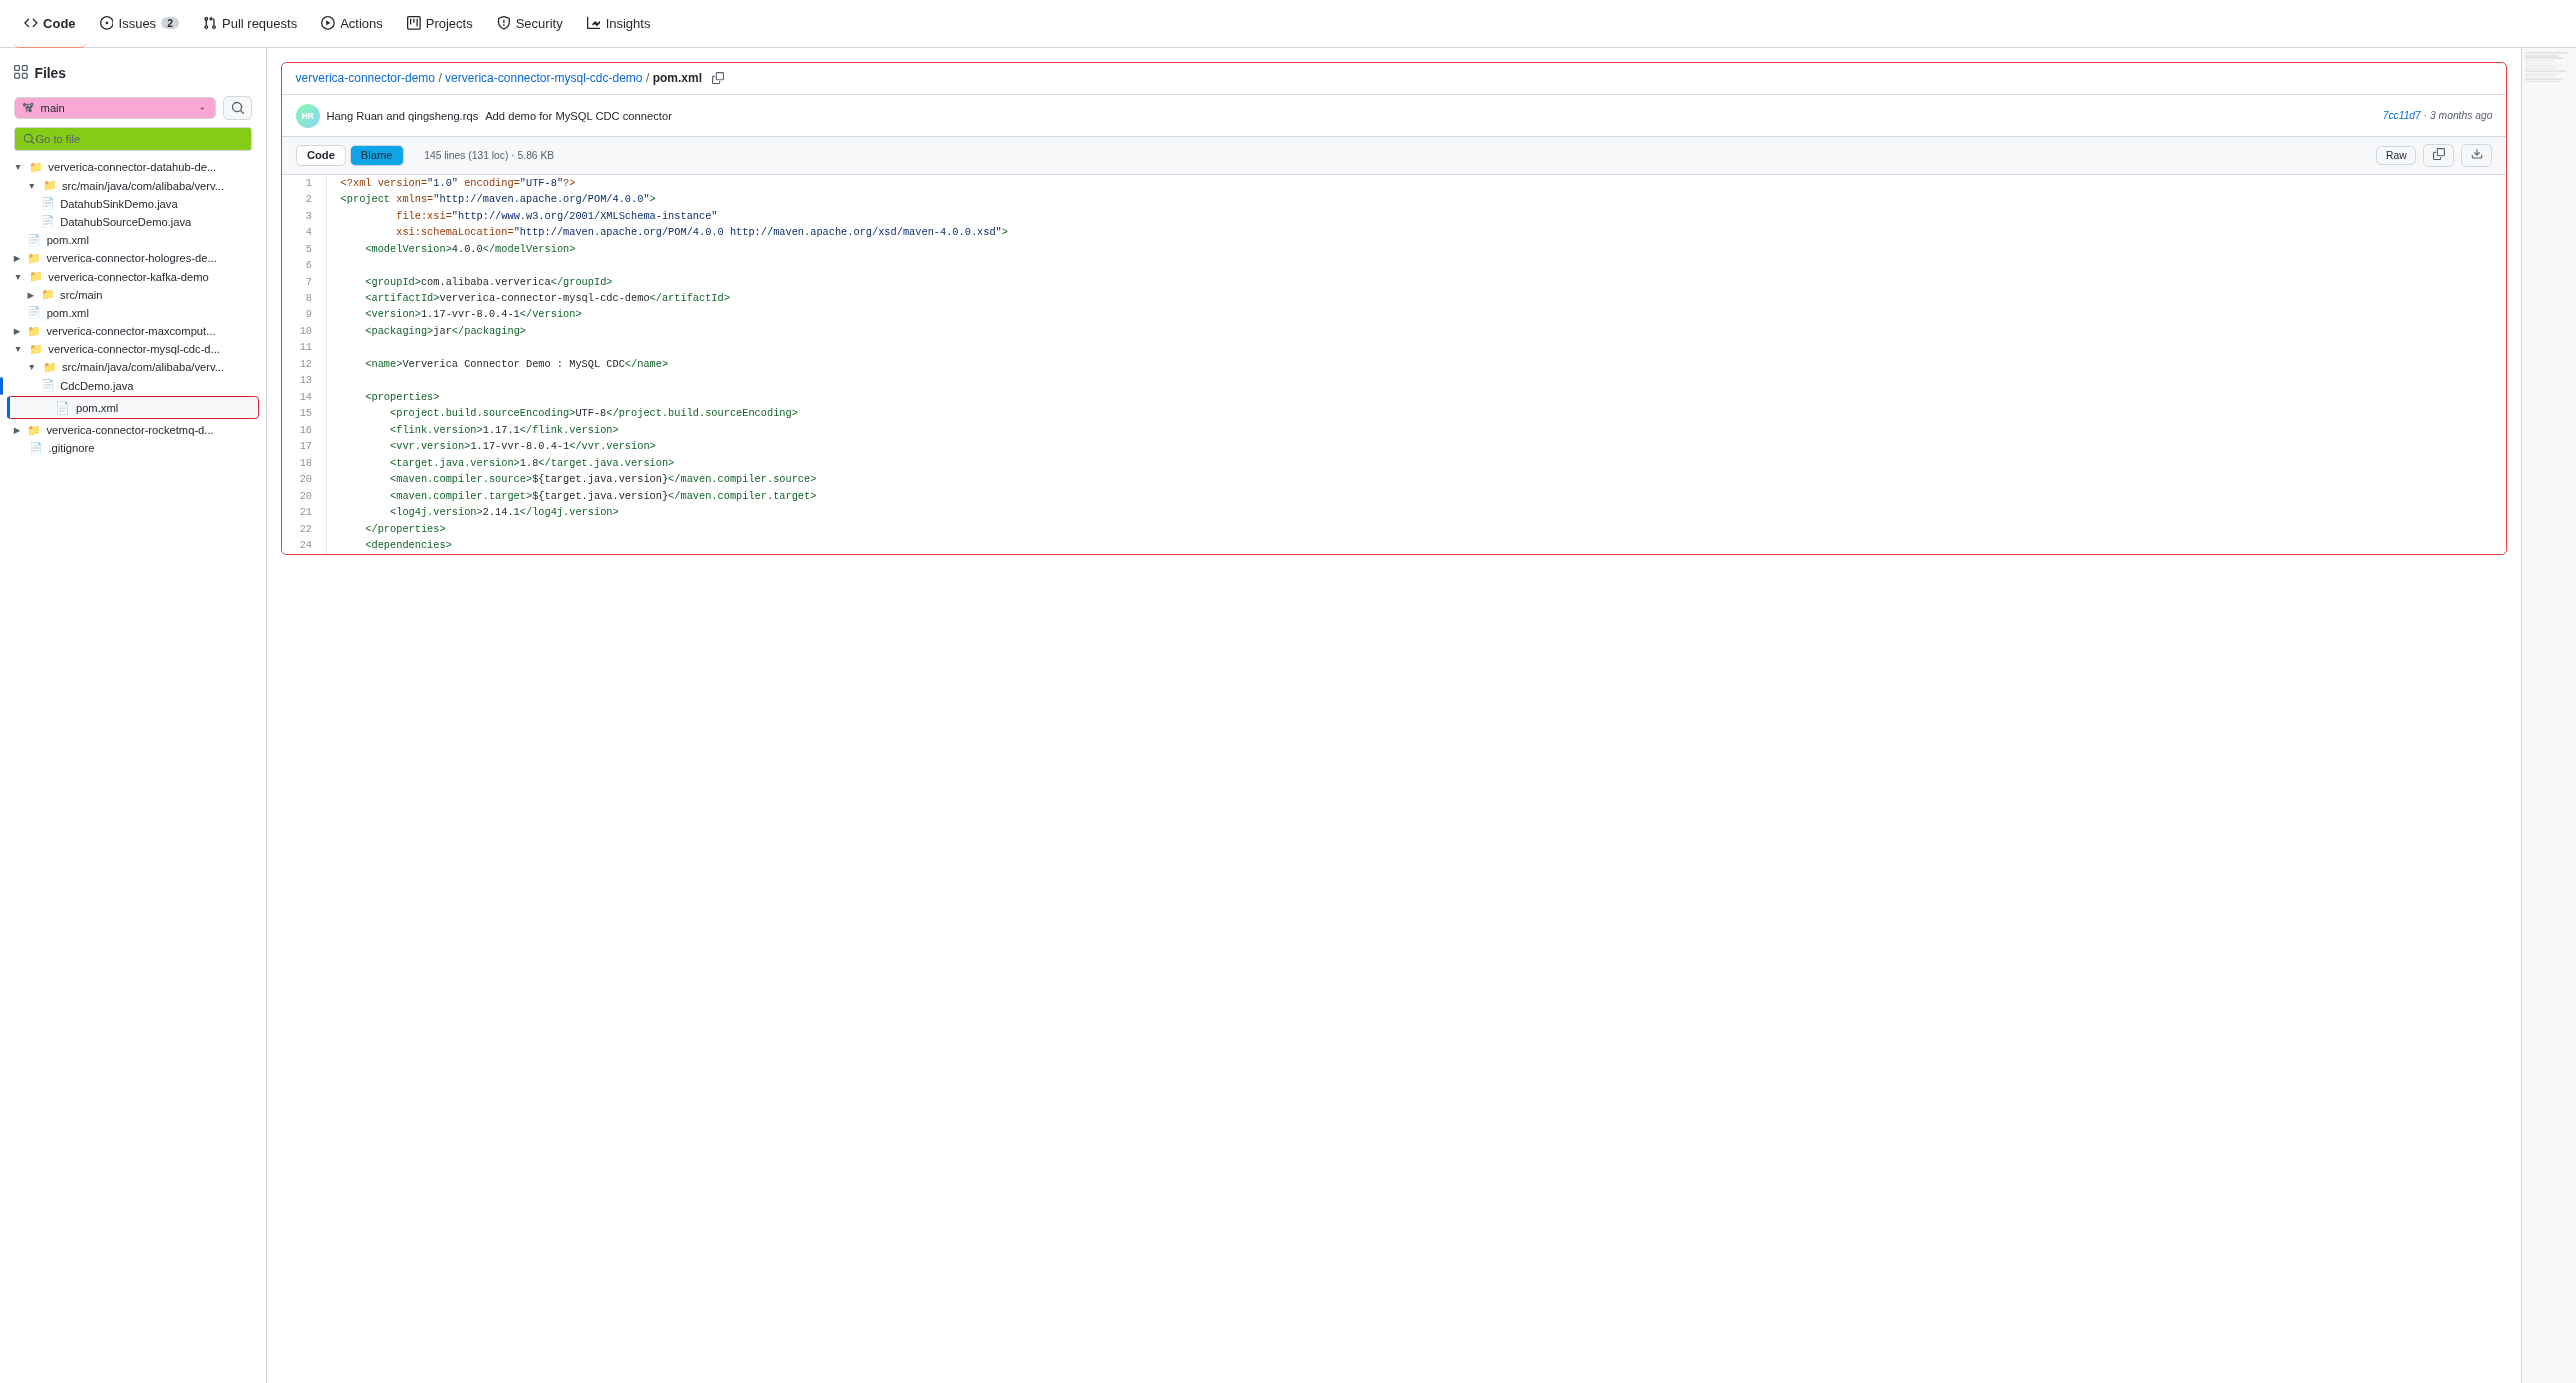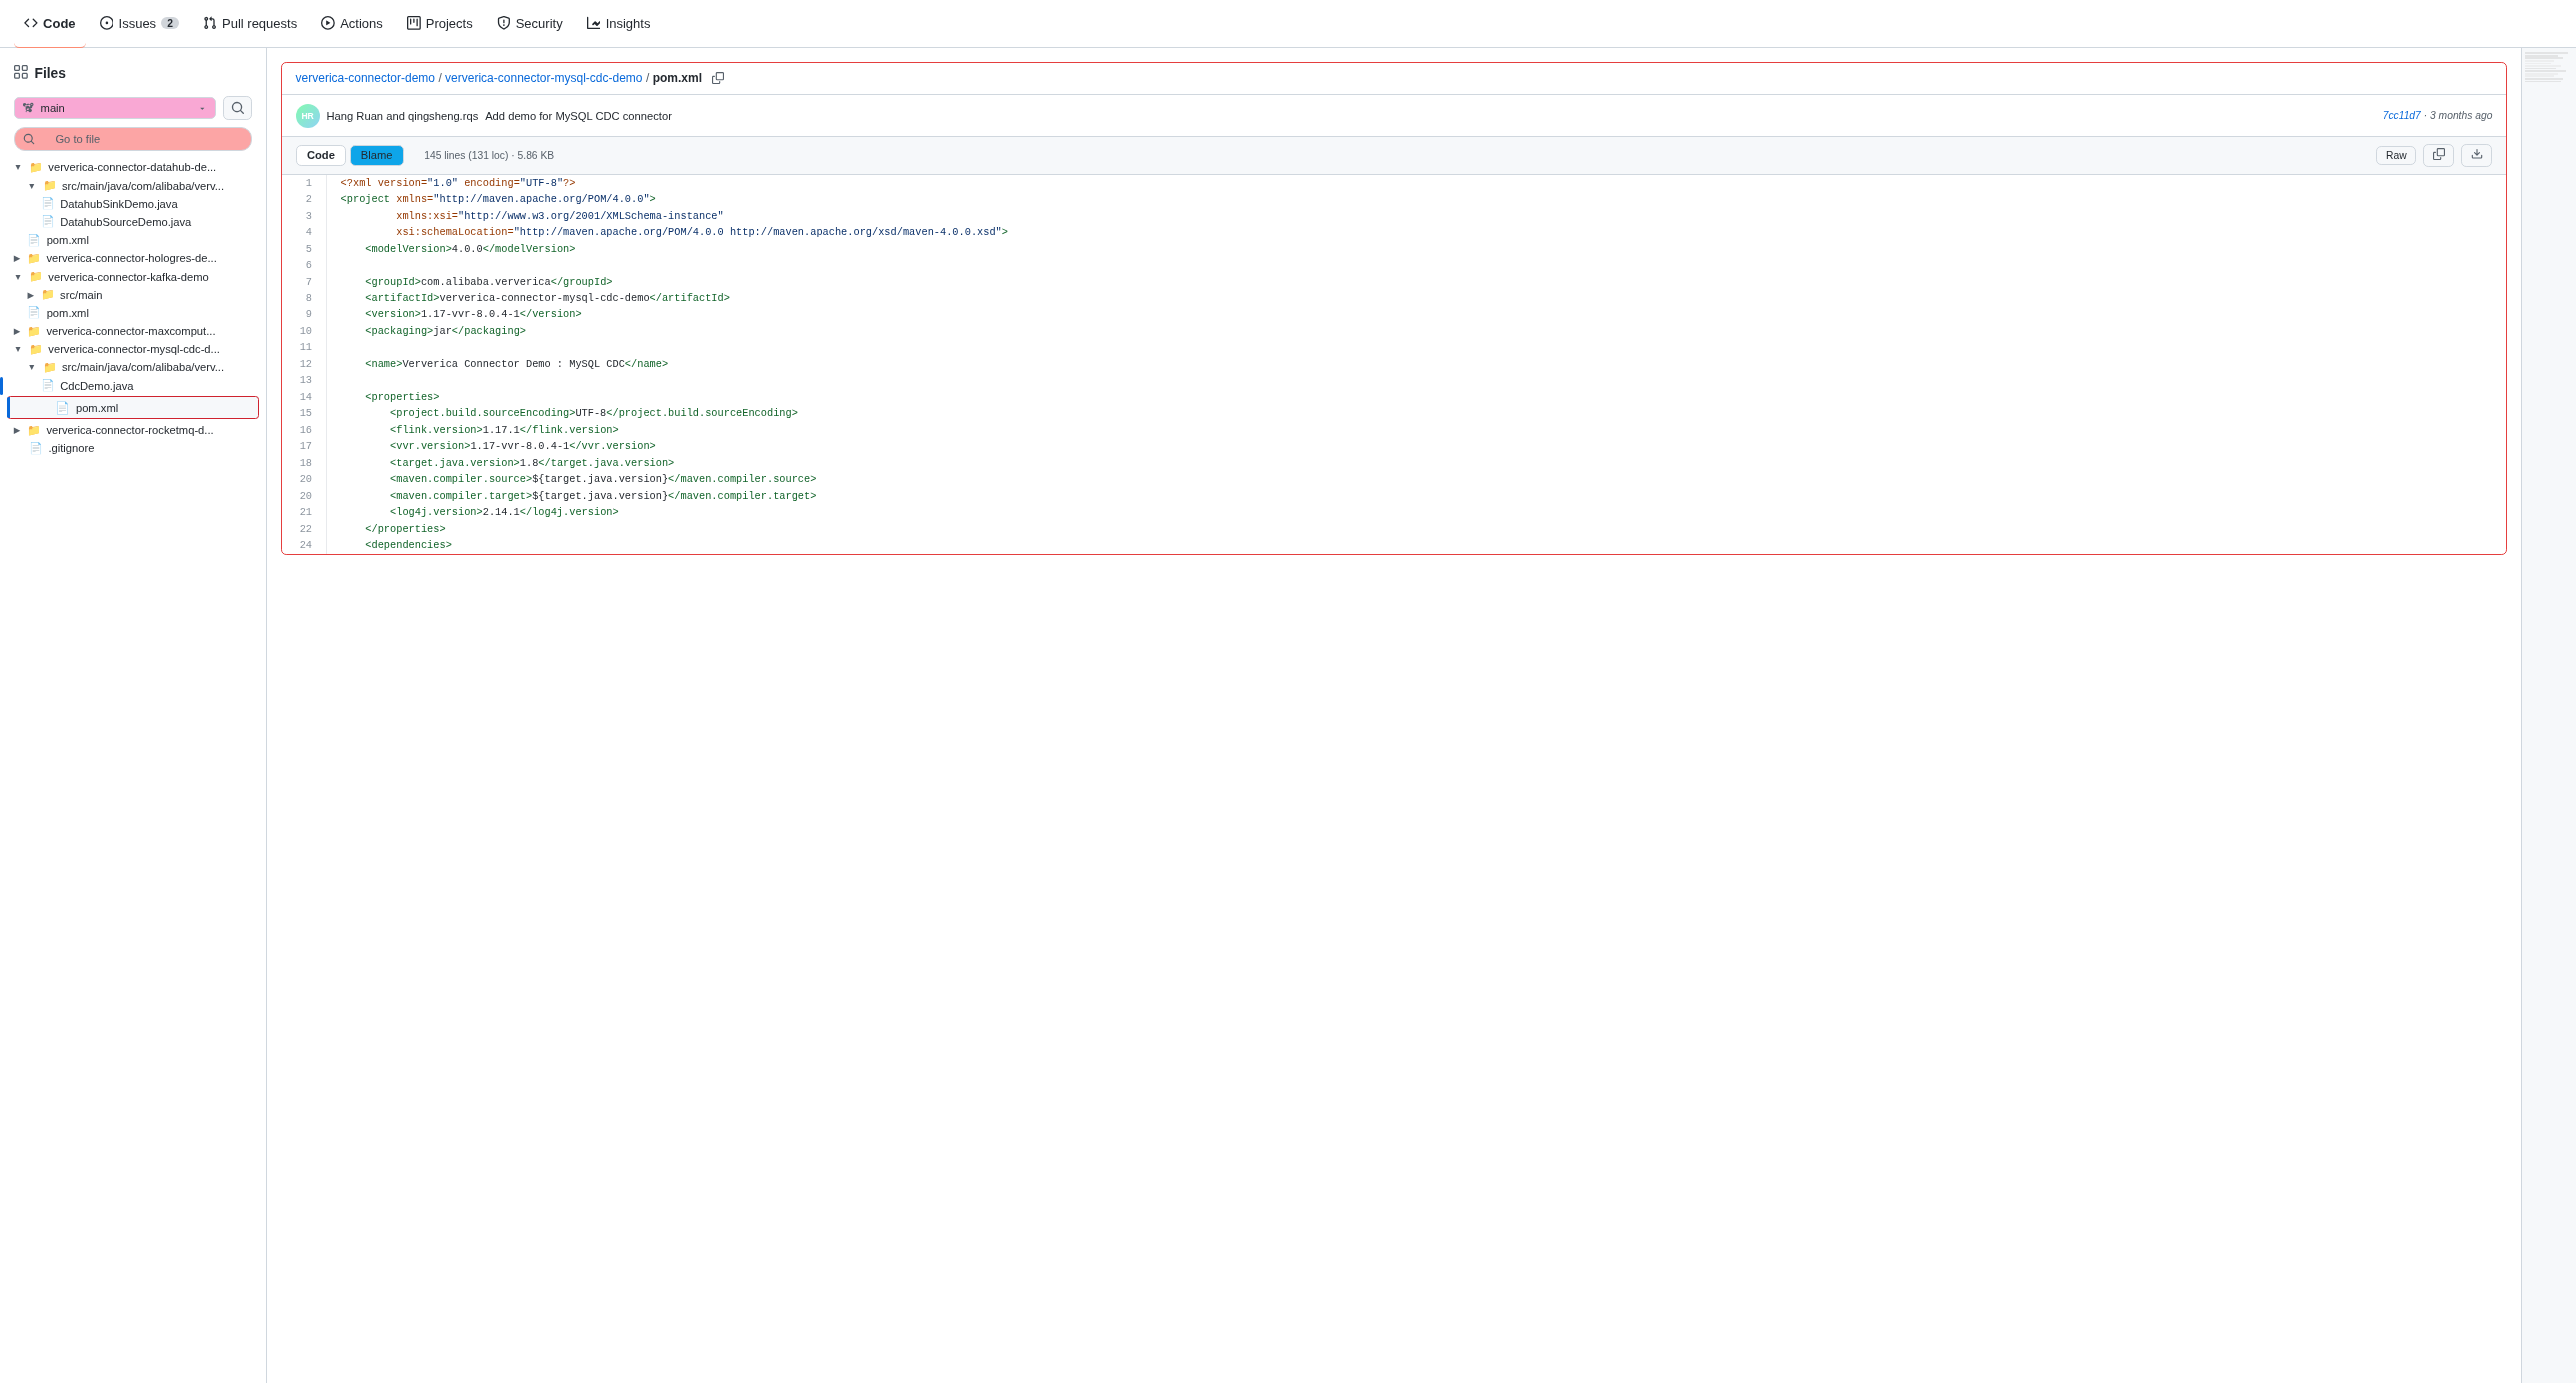--- a/index.html
+++ b/index.html
@@ -104,28 +104,28 @@
       padding: 4.3px 6.9px;
       cursor: pointer;
       background: #f6f8fa;
       display: flex;
       align-items: center;
     }
     .go-to-file {
       margin: 0 13.8px 6.9px;
       display: flex;
       align-items: center;
-      gap: 20px;
+      gap: 0;
       border: 0.9px solid #d0d7de;
-      border-radius: 11px;
+      border-radius: 3px;
       padding: 5.2px 8.6px;
       font-size: 11.2px;
       color: #57606a;
       cursor: pointer;
-      background: #fca5a5;
+      background: #84cc16;
     }
 
     
     .tree-item {
       display: flex;
       align-items: center;
       gap: 5.2px;
       padding: 2.6px 13.8px;
       cursor: pointer;
       font-size: 11.2px;
@@ -535,21 +535,21 @@
         <div class="code-line">
           <span class="line-number">1</span>
           <span class="line-content"><span class="xml-decl">&lt;?xml version=</span><span class="xml-string">"1.0"</span><span class="xml-decl"> encoding=</span><span class="xml-string">"UTF-8"</span><span class="xml-decl">?&gt;</span></span>
         </div>
         <div class="code-line">
           <span class="line-number">2</span>
           <span class="line-content"><span class="xml-tag">&lt;project</span> <span class="xml-attr">xmlns=</span><span class="xml-string">"http://maven.apache.org/POM/4.0.0"</span><span class="xml-tag">&gt;</span></span>
         </div>
         <div class="code-line">
           <span class="line-number">3</span>
-          <span class="line-content">         <span class="xml-attr">xmlns:xsi=</span><span class="xml-string">"http://www.w3.org/2001/XMLSchema-instance"</span></span>
+          <span class="line-content">         <span class="xml-attr">file:xsi=</span><span class="xml-string">"http://www.w3.org/2001/XMLSchema-instance"</span></span>
         </div>
         <div class="code-line">
           <span class="line-number">4</span>
           <span class="line-content">         <span class="xml-attr">xsi:schemaLocation=</span><span class="xml-string">"http://maven.apache.org/POM/4.0.0 http://maven.apache.org/xsd/maven-4.0.0.xsd"</span><span class="xml-tag">&gt;</span></span>
         </div>
         <div class="code-line">
           <span class="line-number">5</span>
           <span class="line-content">    <span class="xml-tag">&lt;modelVersion&gt;</span>4.0.0<span class="xml-tag">&lt;/modelVersion&gt;</span></span>
         </div>
         <div class="code-line">

